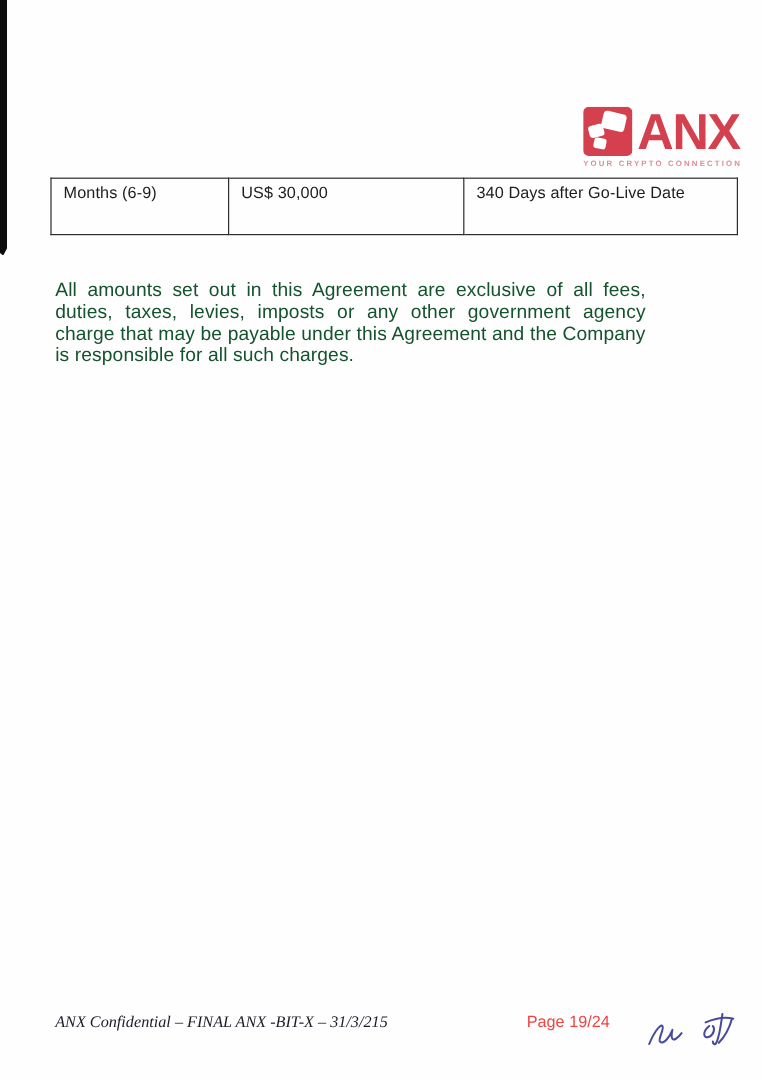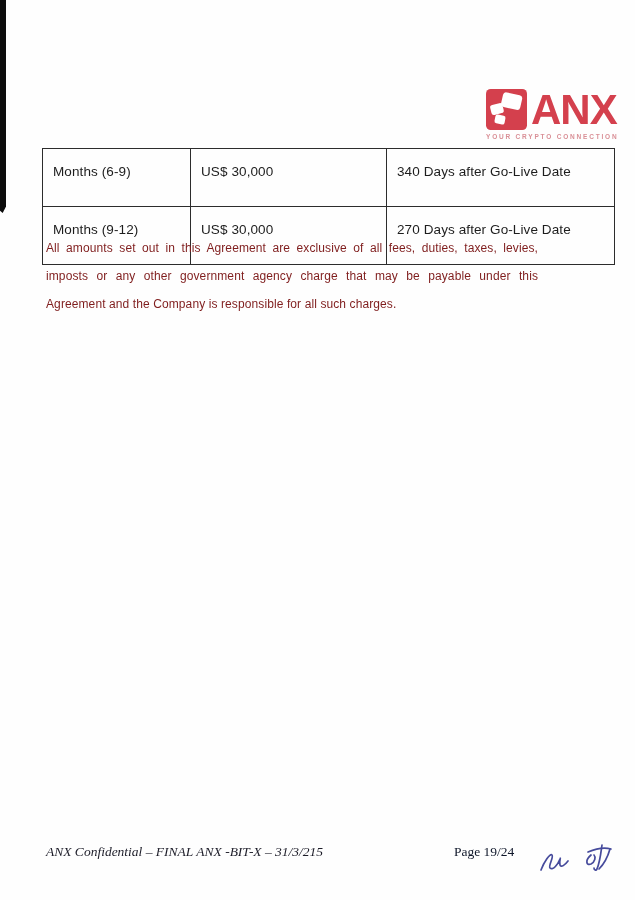--- a/index.html
+++ b/index.html
@@ -66,62 +66,62 @@
     position: absolute;
     left: 42px;
     top: 148px;
     width: 527px;
     border-collapse: collapse;
     table-layout: fixed;
   }
   .fee-table td {
     border: 1.6px solid #2c2c2c;
     height: 38px;
-    padding: 15px 4px 4px 10px;
+    padding: 4px 4px 4px 10px;
     vertical-align: top;
     font-size: 13.5px;
     color: #1d1d1d;
     letter-spacing: 0.1px;
   }
   .col-period { width: 133px; }
   .col-amount { width: 181px; }
   .col-due    { width: 213px; }
 
   
   .body-paragraph {
     position: absolute;
     left: 46px;
     top: 234px;
     width: 492px;
     margin: 0;
-    font-size: 12px;
-    line-height: 28px;
+    font-size: 16px;
+    line-height: 18px;
     text-align: justify;
-    color: #7f1d1d;
+    color: #14532d;
     letter-spacing: 0.1px;
   }
 
   
   .footer-left {
     position: absolute;
     left: 46px;
     top: 844px;
     font-family: "Liberation Serif", serif;
     font-size: 13.5px;
     color: #1c1c28;
     white-space: nowrap;
     font-style: italic;
   }
   .footer-page {
     position: absolute;
-    left: 454px;
+    left: 439px;
     top: 844px;
-    font-family: Liberation Serif, serif;
+    font-family: Liberation Sans, sans-serif;
     font-size: 13.5px;
-    color: #0f172a;
+    color: #ef4444;
     white-space: nowrap;
   }
 
   
   .signature {
     position: absolute;
     left: 538px;
     top: 838px;
     width: 92px;
     height: 50px;
@@ -147,25 +147,20 @@
     <div class="logo-tagline">YOUR CRYPTO CONNECTION</div>
   </div>
 
   <table class="fee-table">
     <tbody>
       <tr>
         <td class="col-period">Months (6-9)</td>
         <td class="col-amount">US$ 30,000</td>
         <td class="col-due">340 Days after Go-Live Date</td>
       </tr>
-      <tr>
-        <td class="col-period">Months (9-12)</td>
-        <td class="col-amount">US$ 30,000</td>
-        <td class="col-due">270 Days after Go-Live Date</td>
-      </tr>
     </tbody>
   </table>
 
   <p class="body-paragraph">All amounts set out in this Agreement are exclusive of all fees, duties, taxes, levies, imposts or any other government agency charge that may be payable under this Agreement and the Company is responsible for all such charges.</p>
 
   <span class="footer-left">ANX Confidential – FINAL ANX -BIT-X – 31/3/215</span>
   <span class="footer-page">Page 19/24</span>
 
   <svg class="signature" viewBox="0 0 92 50" xmlns="http://www.w3.org/2000/svg">
     <g fill="none" stroke="#464b9c" stroke-width="1.7" stroke-linecap="round" stroke-linejoin="round">

